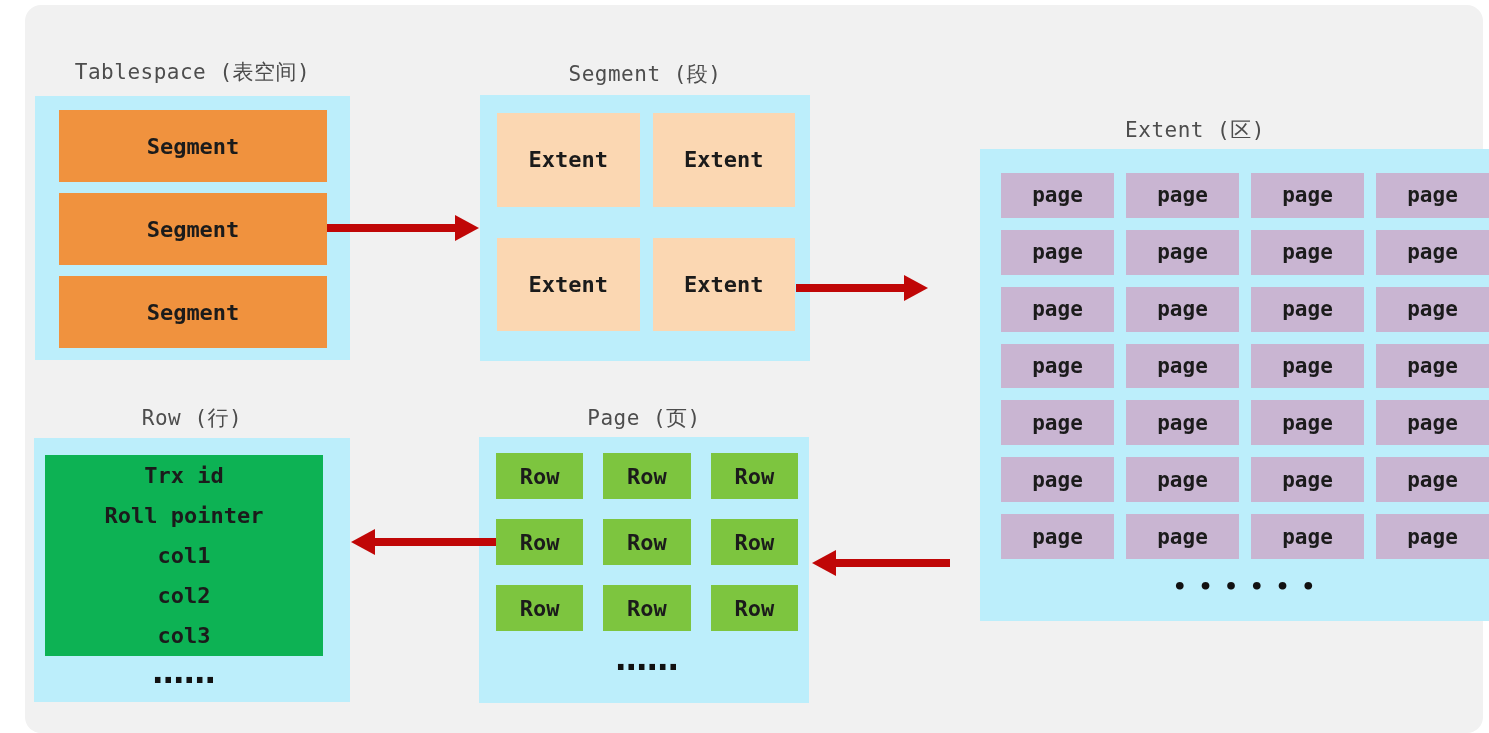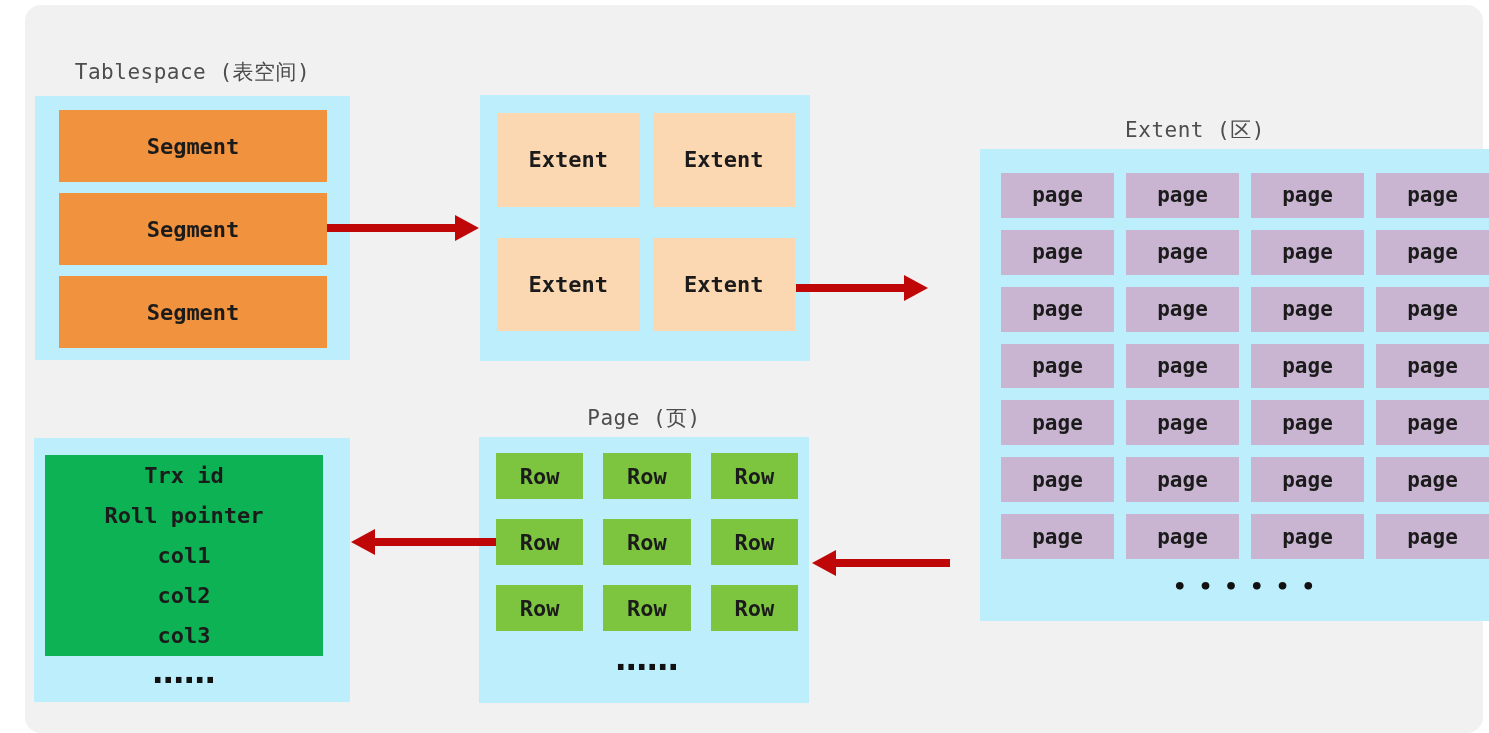--- a/index.html
+++ b/index.html
@@ -167,22 +167,24 @@
   .a4 .head  { left: 351px; top: 529px; }
   .a4 .shaft { left: 374px; top: 538px; width: 122px; }
 </style>
 </head>
 <body>
 
 <div class="stage">
   <div class="card"></div>
 
   <div class="title t-tablespace">Tablespace (表空间)</div>
+  <div class="title t-segment">Segment (段)</div>
   <div class="title t-extent">Extent (区)</div>
   <div class="title t-page">Page (页)</div>
+  <div class="title t-row">Row (行)</div>
 
   <div class="panel p-tablespace">
       <div class="seg-bar">Segment</div>
       <div class="seg-bar">Segment</div>
       <div class="seg-bar">Segment</div>
     </div>
 
   <div class="panel p-segment">
       <div class="extent-box">Extent</div>
       <div class="extent-box">Extent</div>

